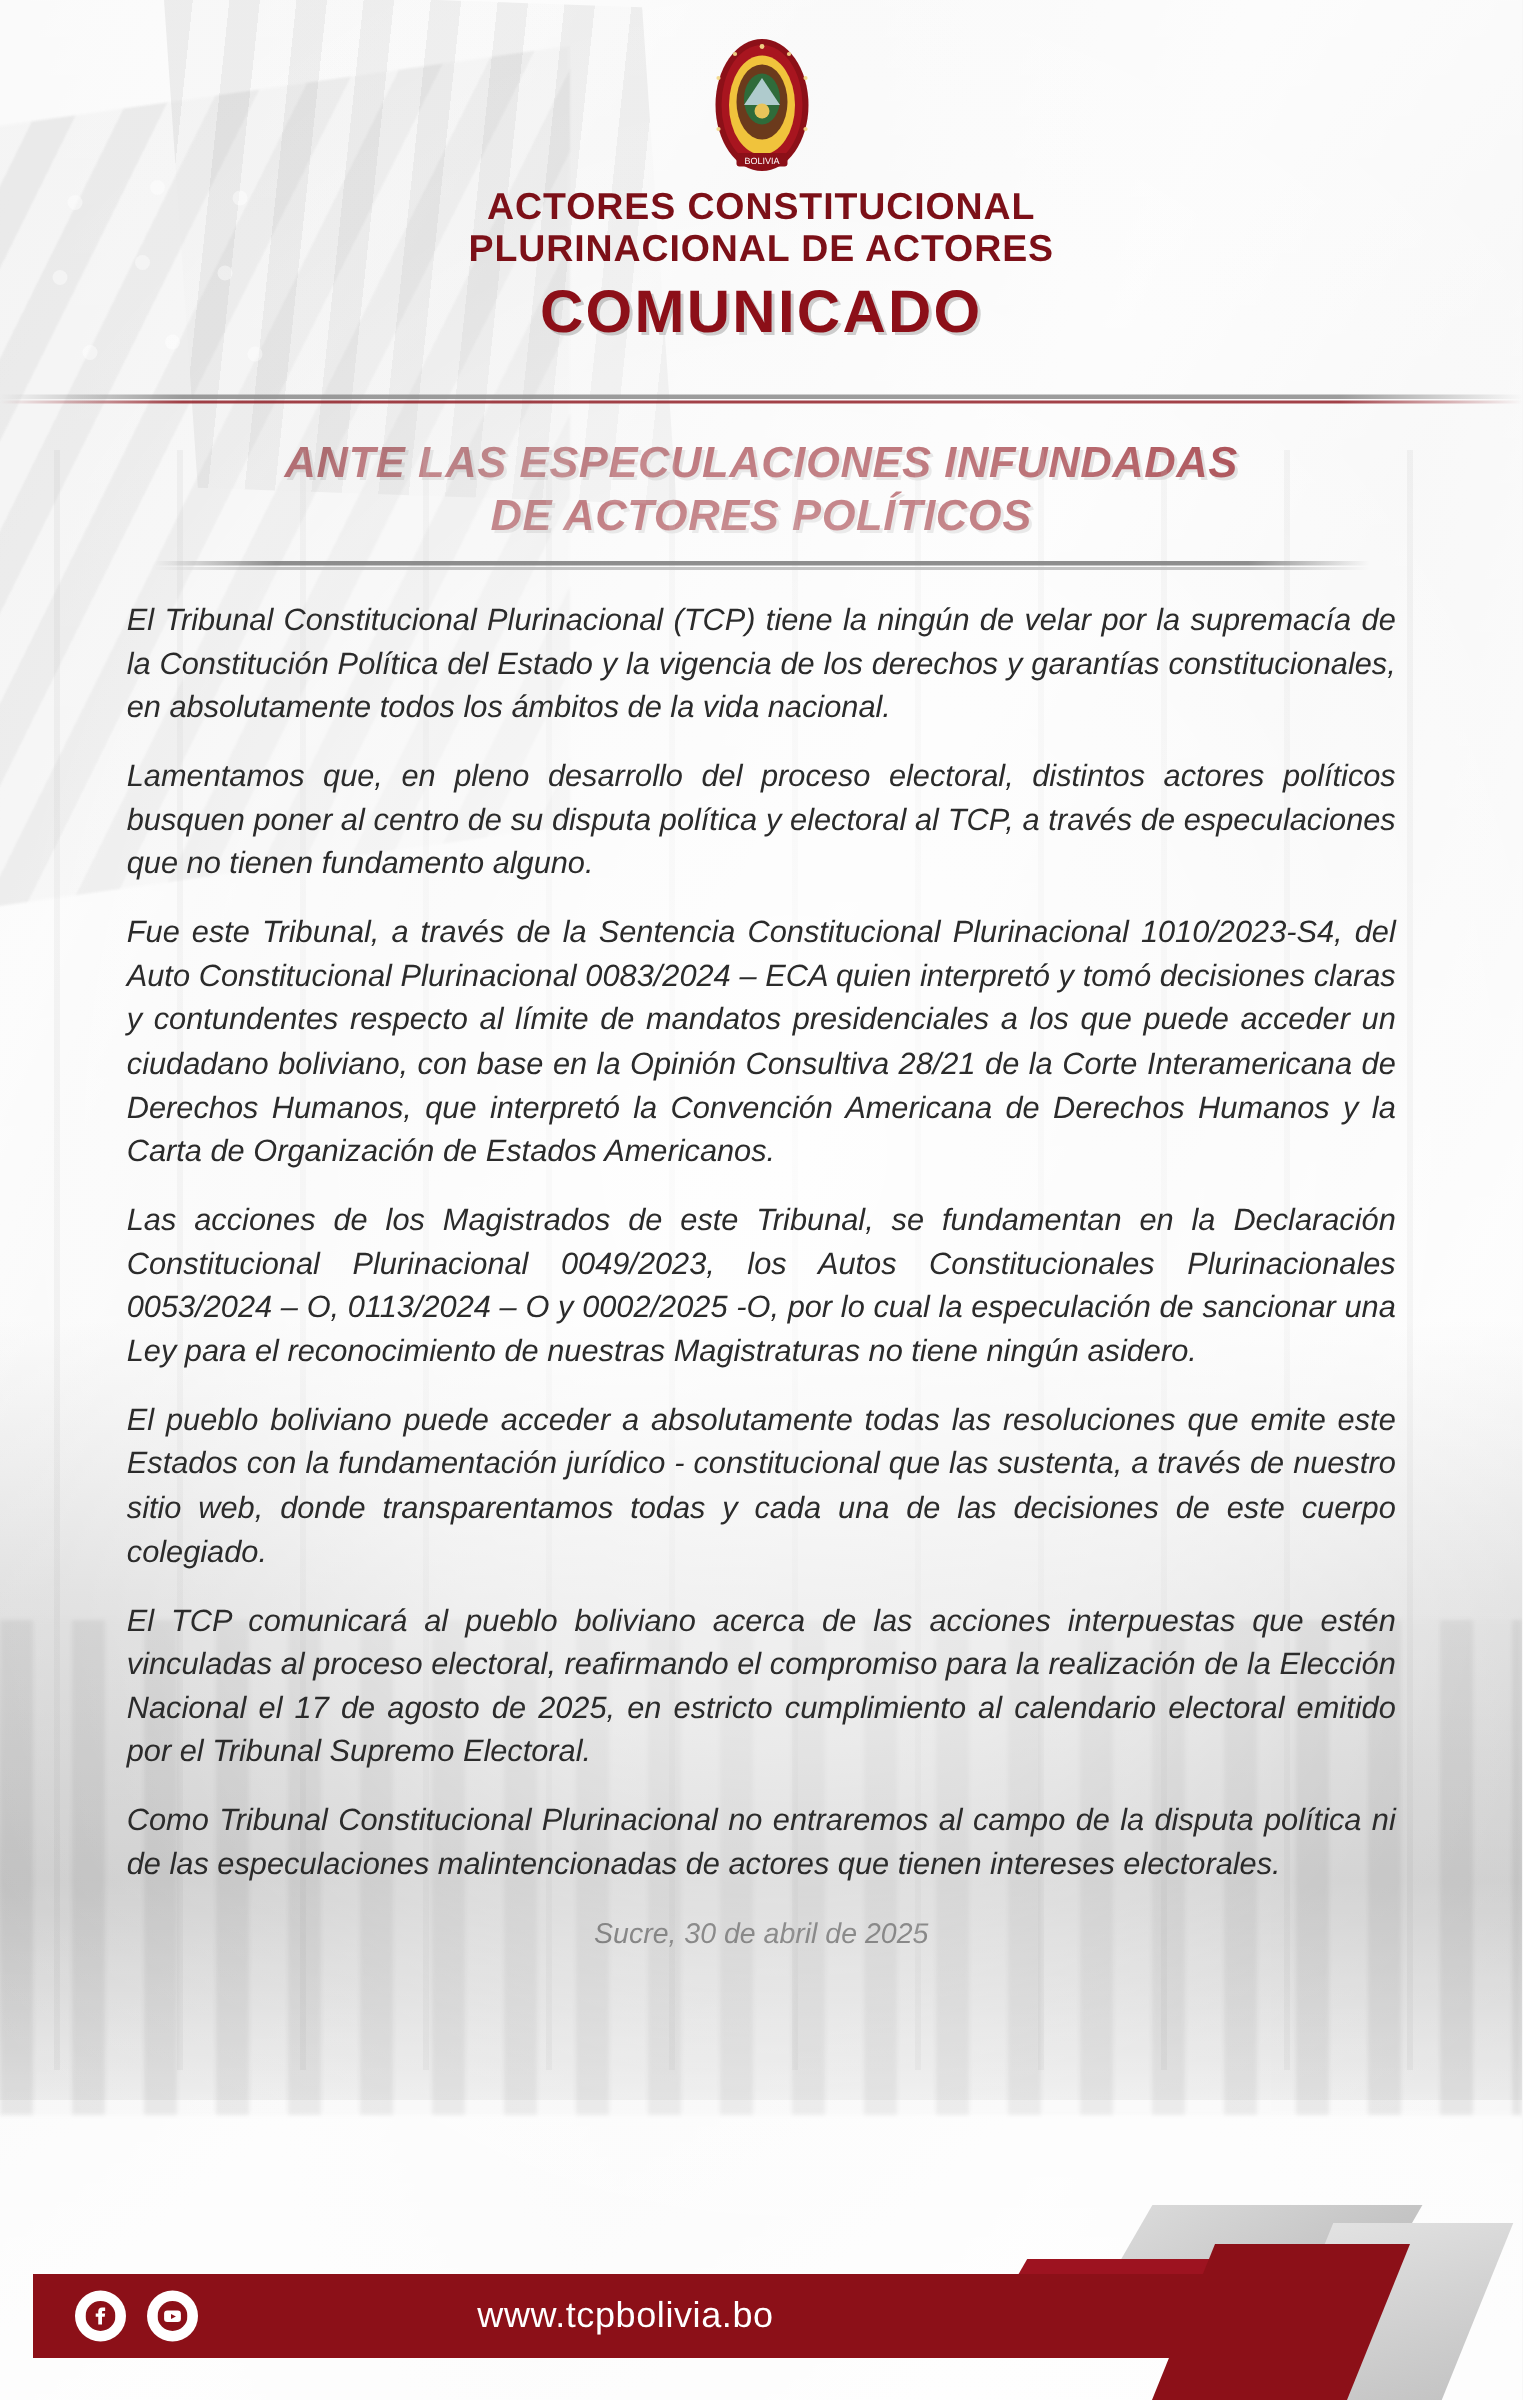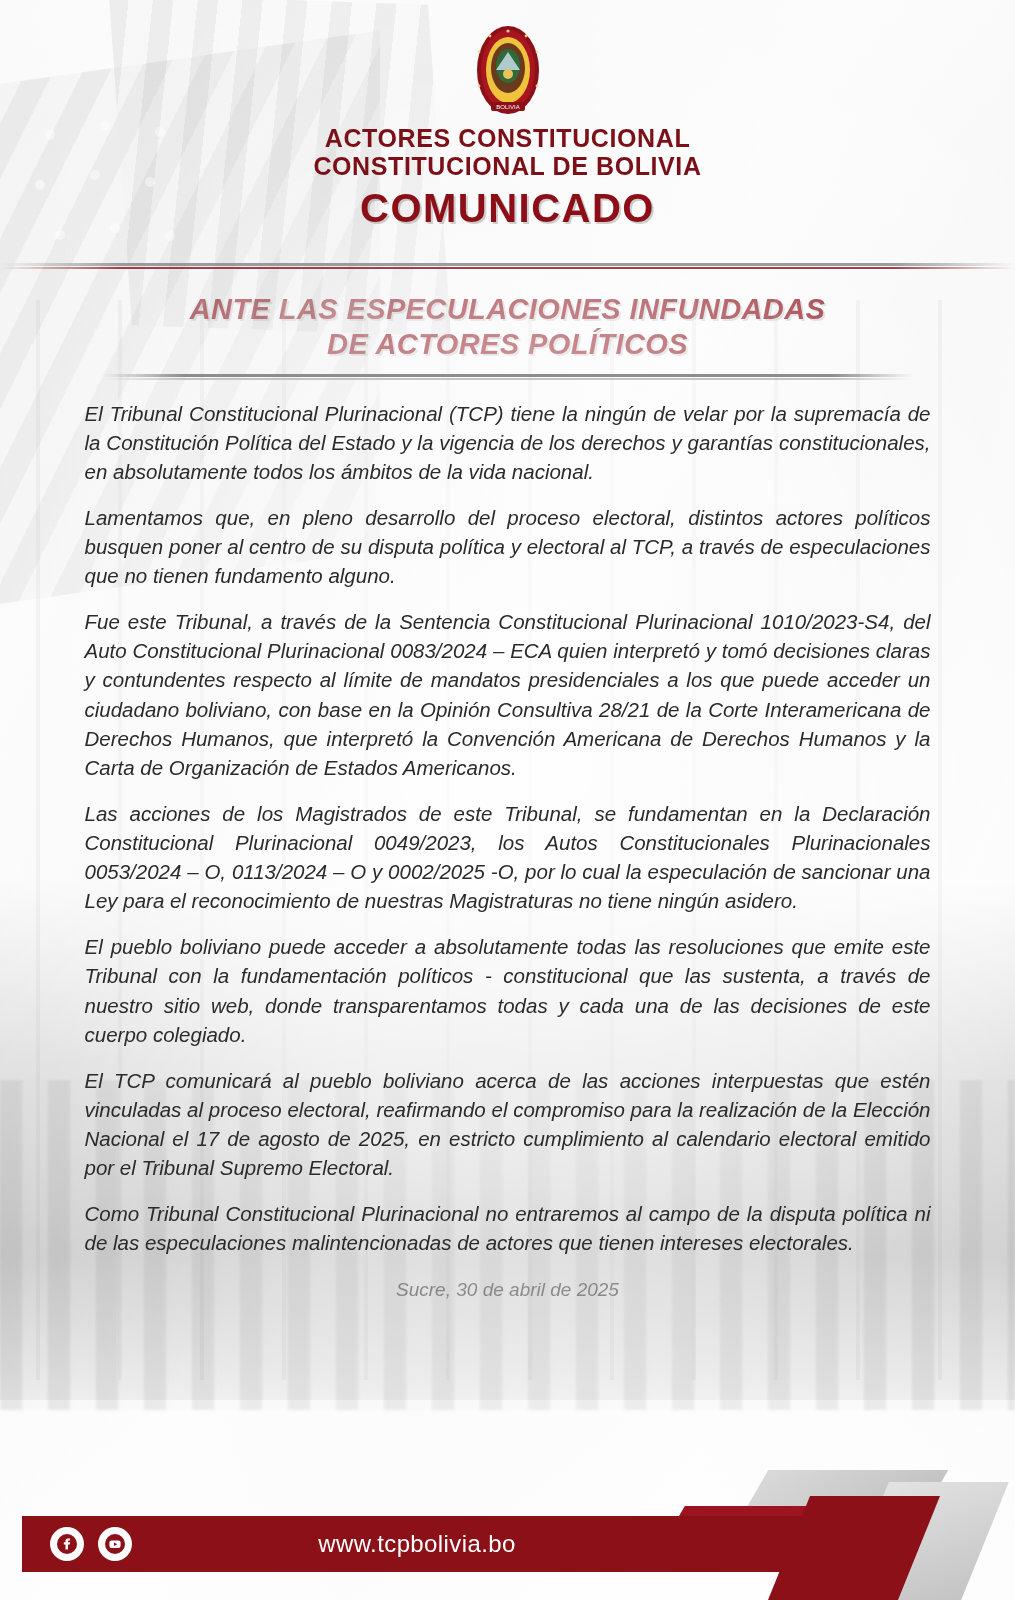--- a/index.html
+++ b/index.html
@@ -306,21 +306,21 @@
             <circle cx="77" cy="64" r="1.4"></circle>
         </g>
 
         <rect x="31" y="80" width="34" height="9" rx="2" fill="#8c1018"></rect>
         <text x="48" y="87" font-size="6" font-family="Liberation Sans, sans-serif" fill="#ffffff" text-anchor="middle">BOLIVIA</text>
       </svg>
     </div>
 
     <div class="org-name">
       <div>ACTORES CONSTITUCIONAL</div>
-      <div>CONSTITUCIONAL DE BOLIVIA</div>
+      <div>PLURINACIONAL DE ACTORES</div>
     </div>
 
     <div class="comunicado-wrap">
       <div class="comunicado">COMUNICADO</div>
     </div>
 
     <div class="header-rule">
       <div class="line-grey"></div>
       <div class="line-red"></div>
     </div>
@@ -333,21 +333,21 @@
       <div class="g1"></div>
       <div class="g2"></div>
     </div>
   </div>
 
   <div class="body-text">
     <p>El Tribunal Constitucional Plurinacional (TCP) tiene la ningún de velar por la supremacía de la Constitución Política del Estado y la vigencia de los derechos y garantías constitucionales, en absolutamente todos los ámbitos de la vida nacional.</p>
     <p>Lamentamos que, en pleno desarrollo del proceso electoral, distintos actores políticos busquen poner al centro de su disputa política y electoral al TCP, a través de especulaciones que no tienen fundamento alguno.</p>
     <p>Fue este Tribunal, a través de la Sentencia Constitucional Plurinacional 1010/2023-S4, del Auto Constitucional Plurinacional 0083/2024 – ECA quien interpretó y tomó decisiones claras y contundentes respecto al límite de mandatos presidenciales a los que puede acceder un ciudadano boliviano, con base en la Opinión Consultiva 28/21 de la Corte Interamericana de Derechos Humanos, que interpretó la Convención Americana de Derechos Humanos y la Carta de Organización de Estados Americanos.</p>
     <p>Las acciones de los Magistrados de este Tribunal, se fundamentan en la Declaración Constitucional Plurinacional 0049/2023, los Autos Constitucionales Plurinacionales 0053/2024 – O, 0113/2024 – O y 0002/2025 -O, por lo cual la especulación de sancionar una Ley para el reconocimiento de nuestras Magistraturas no tiene ningún asidero.</p>
-    <p>El pueblo boliviano puede acceder a absolutamente todas las resoluciones que emite este Tribunal con la fundamentación políticos - constitucional que las sustenta, a través de nuestro sitio web, donde transparentamos todas y cada una de las decisiones de este cuerpo colegiado.</p>
+    <p>El pueblo boliviano puede acceder a absolutamente todas las resoluciones que emite este Estados con la fundamentación jurídico - constitucional que las sustenta, a través de nuestro sitio web, donde transparentamos todas y cada una de las decisiones de este cuerpo colegiado.</p>
     <p>El TCP comunicará al pueblo boliviano acerca de las acciones interpuestas que estén vinculadas al proceso electoral, reafirmando el compromiso para la realización de la Elección Nacional el 17 de agosto de 2025, en estricto cumplimiento al calendario electoral emitido por el Tribunal Supremo Electoral.</p>
     <p>Como Tribunal Constitucional Plurinacional no entraremos al campo de la disputa política ni de las especulaciones malintencionadas de actores que tienen intereses electorales.</p>
   </div>
 
   <div class="signature">Sucre, 30 de abril de 2025</div>
 
   <div class="footer">
     <div class="footer-grey-fold"></div>
     <div class="footer-grey-fold2"></div>
     <div class="footer-red-fold2"></div>

